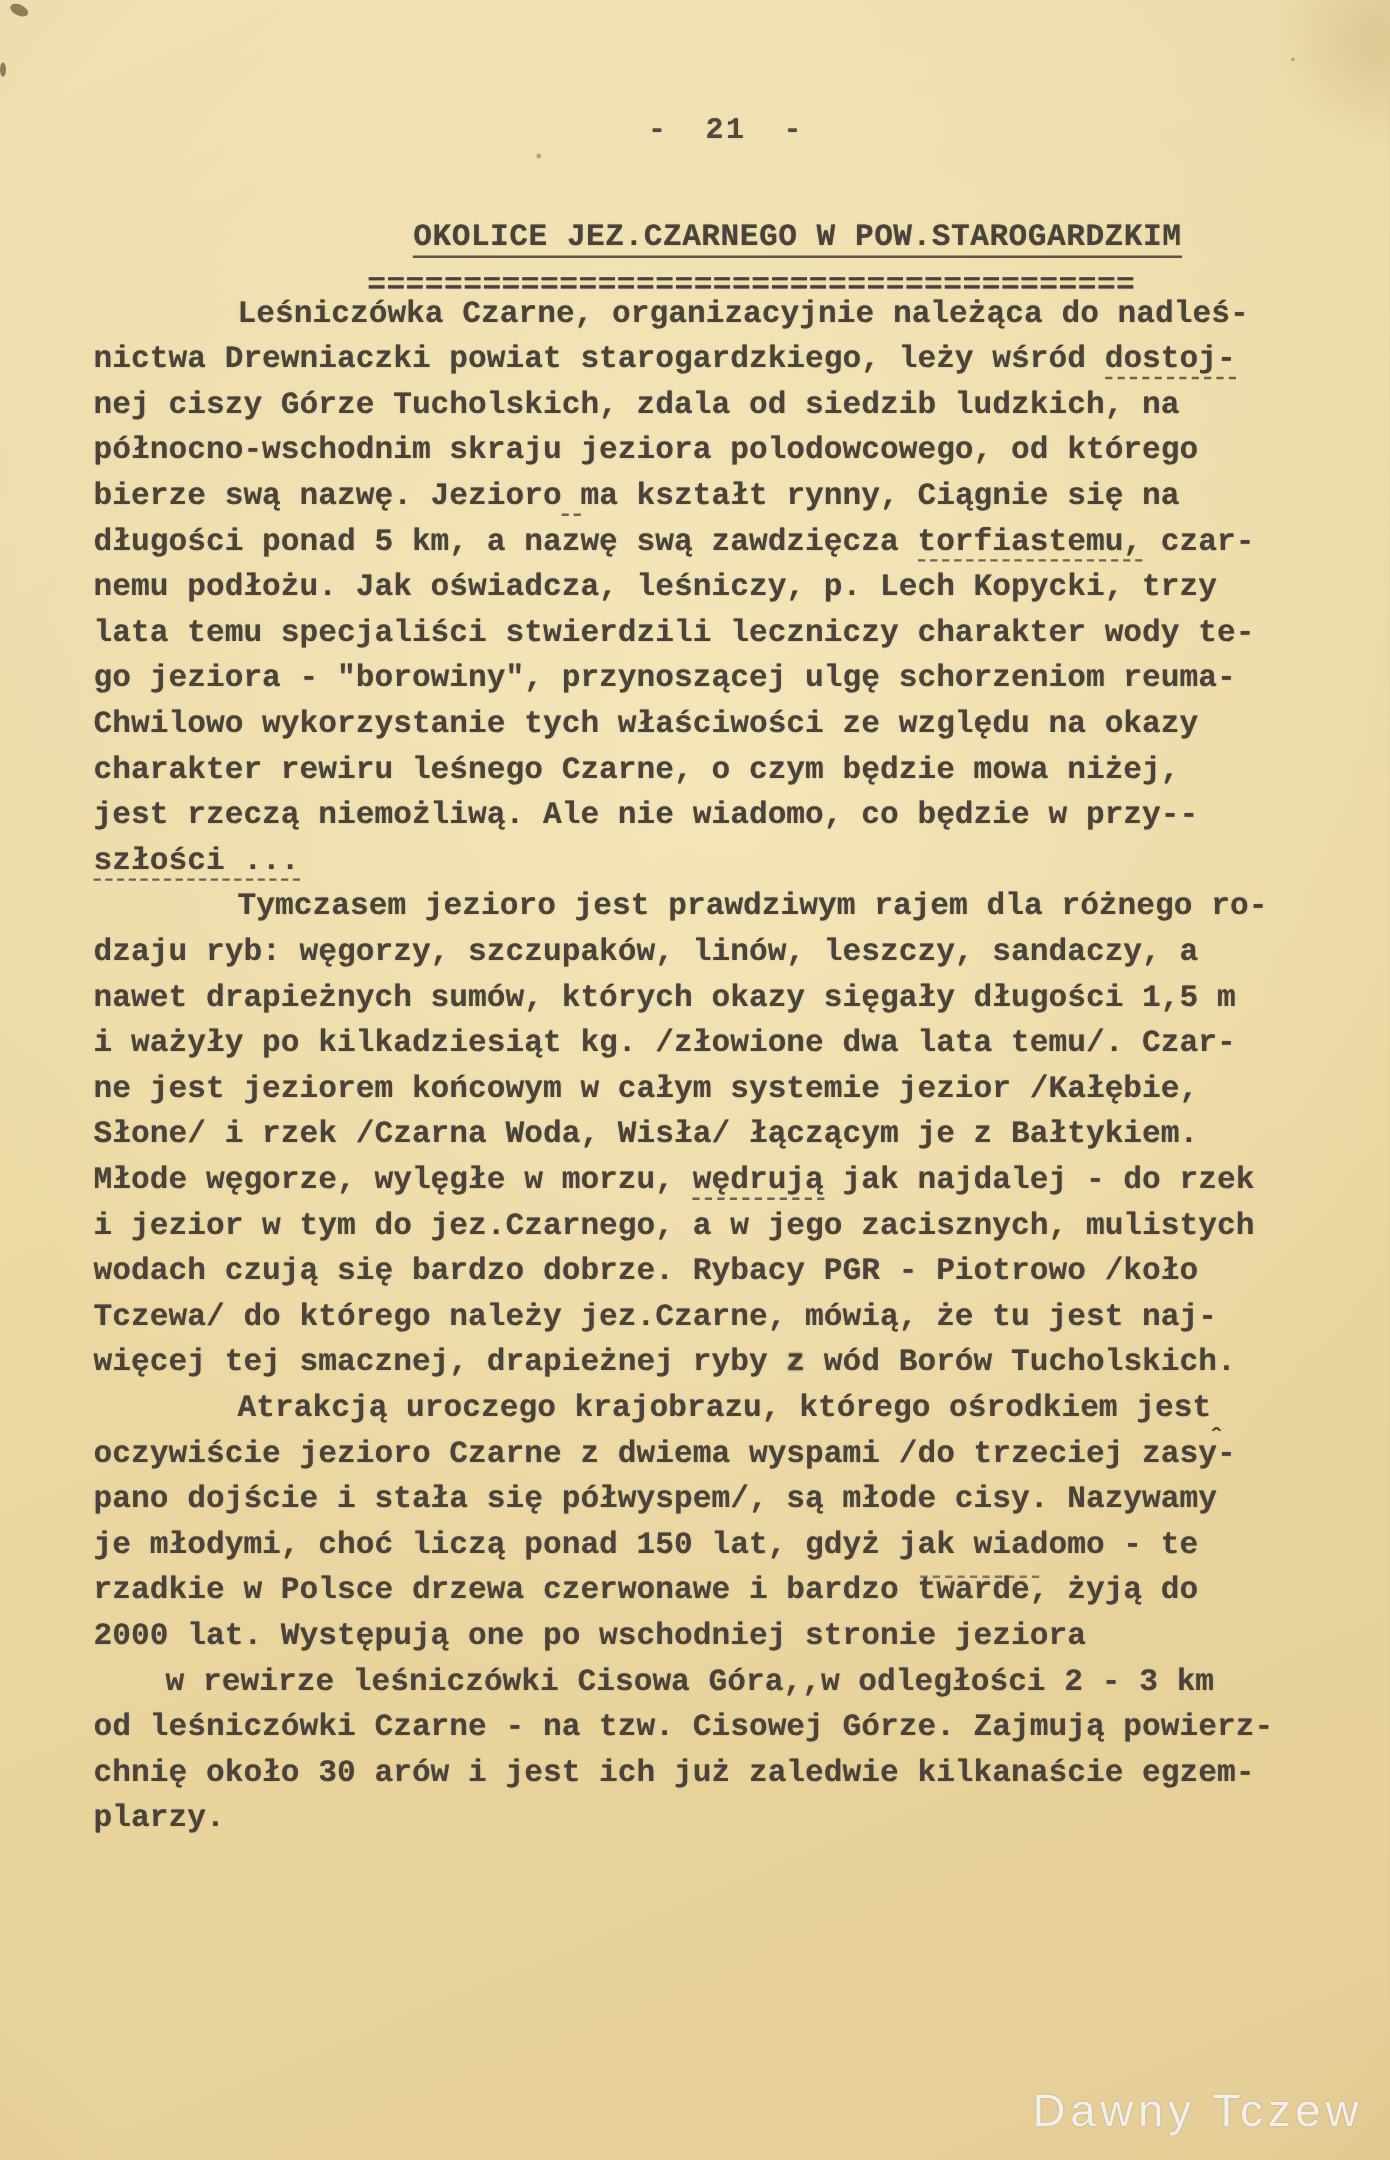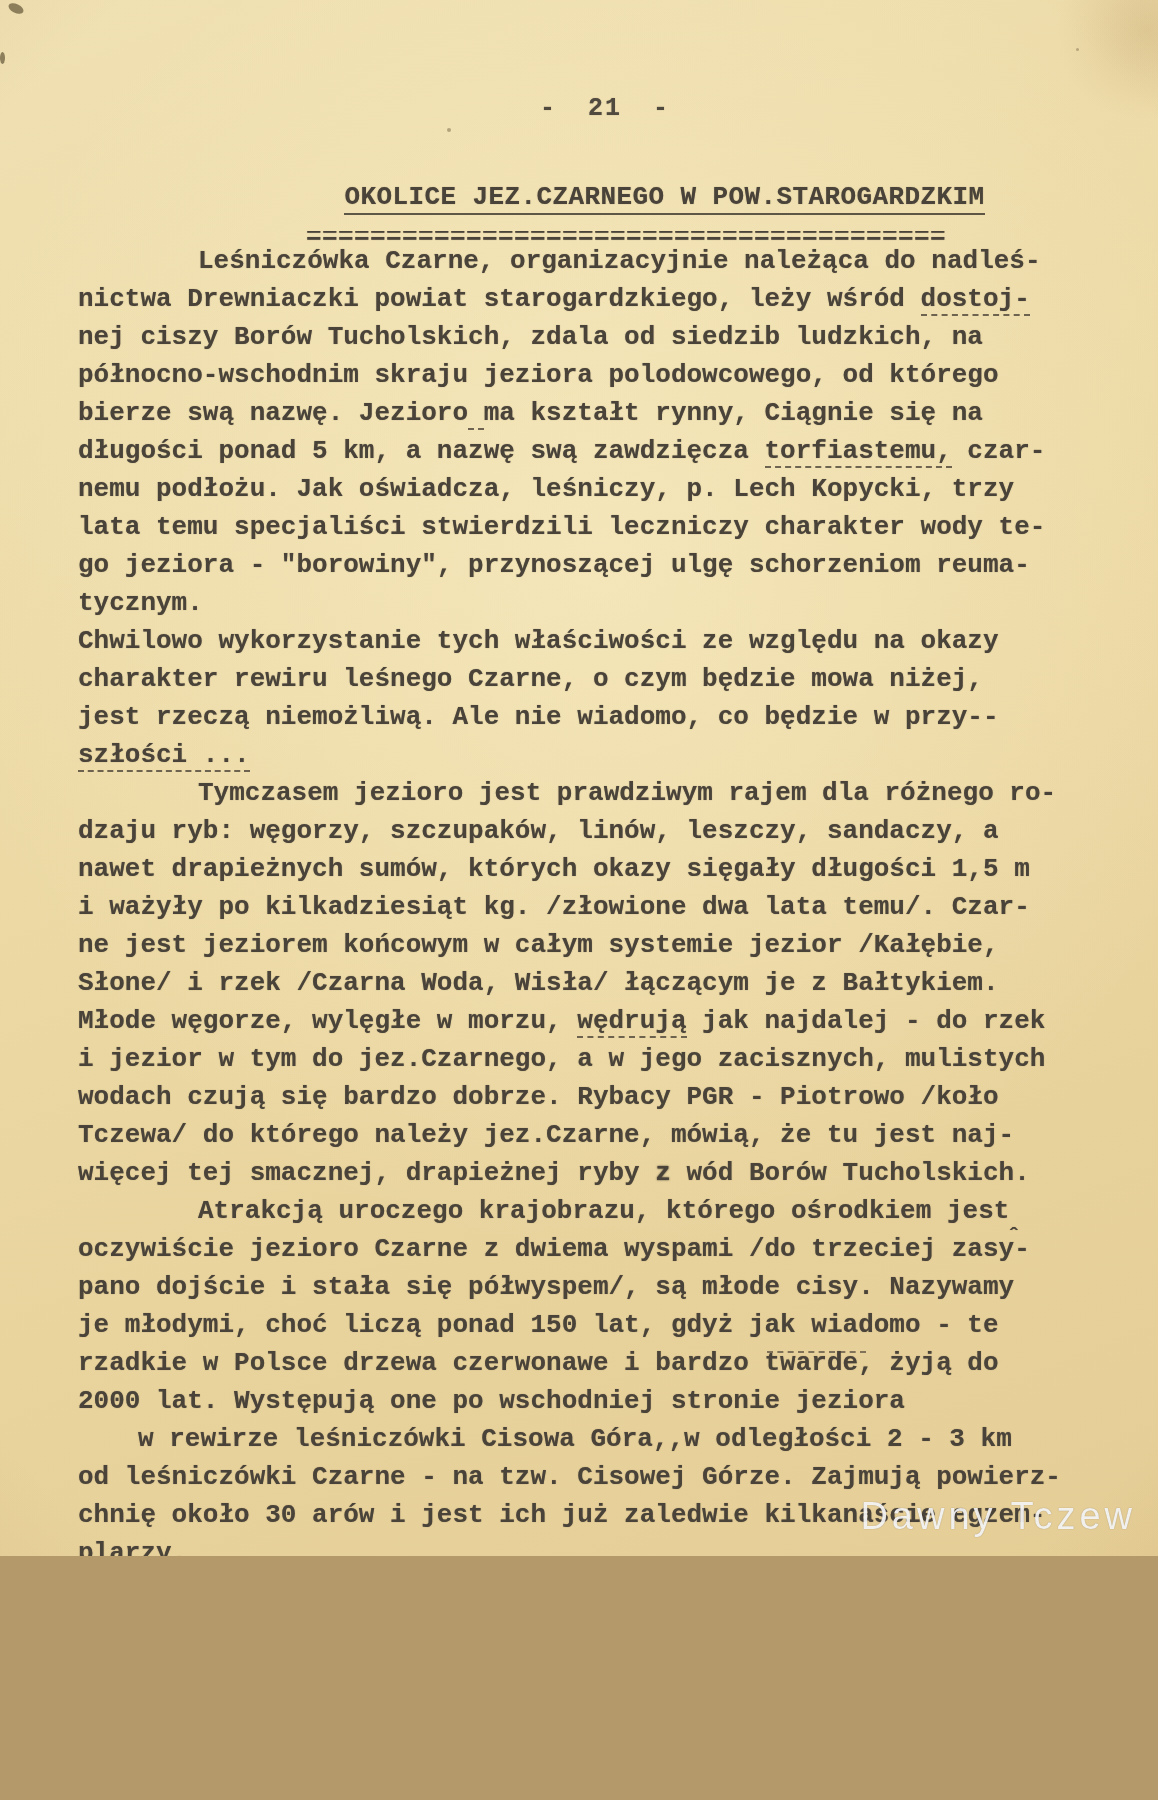--- a/index.html
+++ b/index.html
@@ -1,18 +1,18 @@
 <!DOCTYPE html>
 <html><head>
 <meta charset="utf-8">
 <style>
   html,body{margin:0;padding:0;}
   body{width:1158px;height:1800px;background:#b49a6b;}
   .page{
-    position:relative;width:1158px;height:1556px;overflow:hidden;
+    position:relative;width:1158px;height:1800px;overflow:hidden;
     font-family:"Liberation Mono","DejaVu Sans Mono",monospace;
     color:#4a4339;
     background-color:#ecd9a4;
     background-image:
       radial-gradient(ellipse 80% 62% at 52% 36%, rgba(252,242,206,0.50), rgba(252,242,206,0) 72%),
       radial-gradient(ellipse 120% 104% at 50% 50%, rgba(0,0,0,0) 58%, rgba(148,103,42,0.30) 97%),
       radial-gradient(circle 90px at 99% 2%, rgba(160,115,55,0.18), rgba(160,115,55,0) 100%),
       linear-gradient(158deg,#f0e1b3 0%,#ecd9a4 44%,#e5cd96 100%);
   }
   .doc{font-weight:700;text-shadow:0 0 1px rgba(74,67,57,0.55);}
@@ -67,28 +67,27 @@
   <div class="pageno">- 21 -</div>
 
   <div class="title-wrap">
     <span class="title">OKOLICE JEZ.CZARNEGO W POW.STAROGARDZKIM</span>
     <div class="equals">========================================</div>
   </div>
 
   <div class="body-lines">
       <div class="bl ind1"><span>Leśniczówka Czarne, organizacyjnie należąca do nadleś-</span></div>
       <div class="bl"><span>nictwa Drewniaczki powiat starogardzkiego, leży wśród </span><span class="u">dostoj-</span></div>
-      <div class="bl"><span>nej ciszy Borów Tucholskich, zdala od siedzib ludzkich, na</span></div>
+      <div class="bl"><span>nej ciszy Górze Tucholskich, zdala od siedzib ludzkich, na</span></div>
       <div class="bl"><span>północno-wschodnim skraju jeziora polodowcowego, od którego</span></div>
       <div class="bl"><span>bierze swą nazwę. Jezioro</span><span class="u"> </span><span>ma kształt rynny, Ciągnie się na</span></div>
       <div class="bl"><span>długości ponad 5 km, a nazwę swą zawdzięcza </span><span class="u">torfiastemu,</span><span> czar-</span></div>
       <div class="bl"><span>nemu podłożu. Jak oświadcza, leśniczy, p. Lech Kopycki, trzy</span></div>
       <div class="bl"><span>lata temu specjaliści stwierdzili leczniczy charakter wody te-</span></div>
       <div class="bl"><span>go jeziora - "borowiny", przynoszącej ulgę schorzeniom reuma-</span></div>
-      <div class="bl"><span>tycznym.</span></div>
       <div class="bl"><span>Chwilowo wykorzystanie tych właściwości ze względu na okazy</span></div>
       <div class="bl"><span>charakter rewiru leśnego Czarne, o czym będzie mowa niżej,</span></div>
       <div class="bl"><span>jest rzeczą niemożliwą. Ale nie wiadomo, co będzie w przy--</span></div>
       <div class="bl"><span class="u">szłości ...</span></div>
       <div class="bl ind1"><span>Tymczasem jezioro jest prawdziwym rajem dla różnego ro-</span></div>
       <div class="bl"><span>dzaju ryb: węgorzy, szczupaków, linów, leszczy, sandaczy, a</span></div>
       <div class="bl"><span>nawet drapieżnych sumów, których okazy sięgały długości 1,5 m</span></div>
       <div class="bl"><span>i ważyły po kilkadziesiąt kg. /złowione dwa lata temu/. Czar-</span></div>
       <div class="bl"><span>ne jest jeziorem końcowym w całym systemie jezior /Kałębie,</span></div>
       <div class="bl"><span>Słone/ i rzek /Czarna Woda, Wisła/ łączącym je z Bałtykiem.</span></div>

